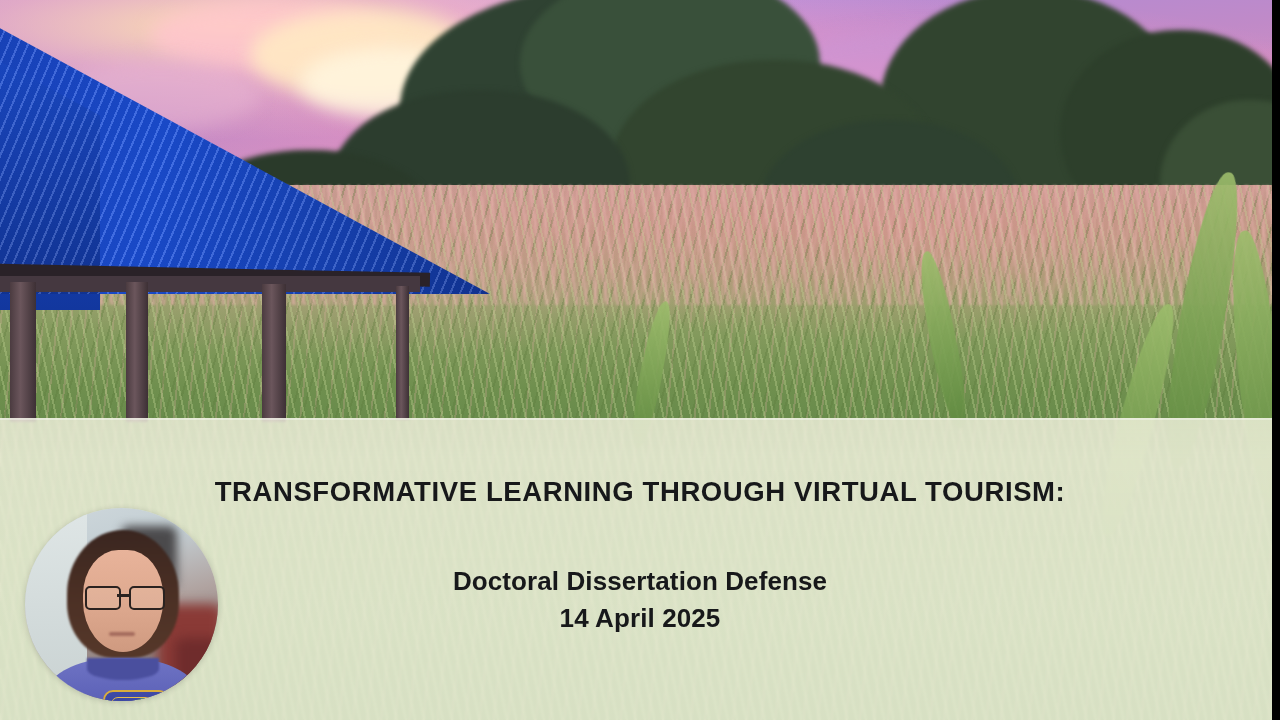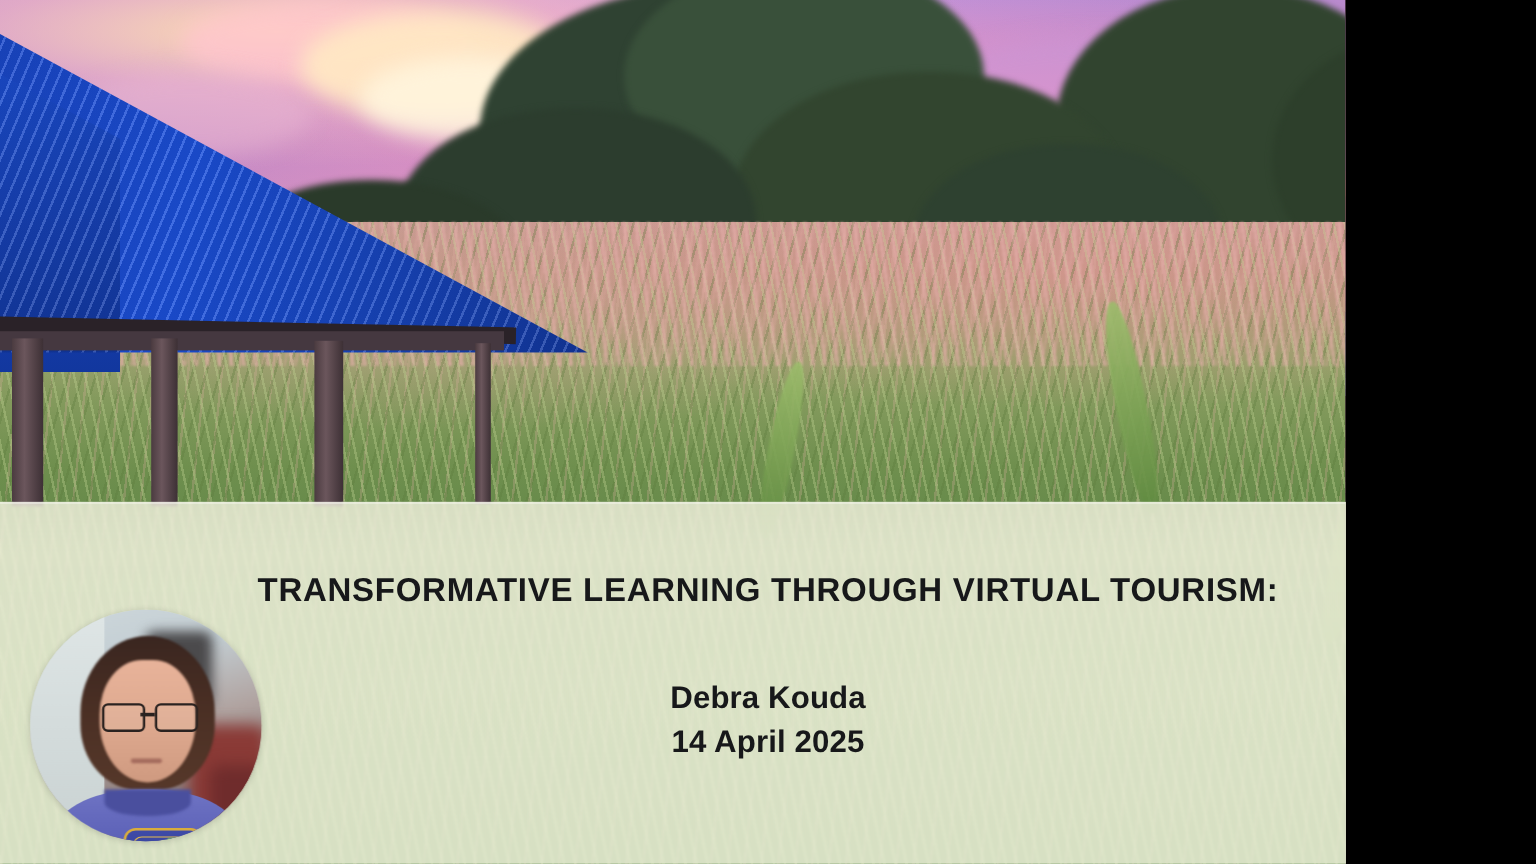--- a/index.html
+++ b/index.html
@@ -1,21 +1,21 @@
 <!DOCTYPE html>
 <html><head>
 <meta charset="utf-8">
 <title>Presentation Title Slide</title>
 <style>
   html,body{margin:0;padding:0;background:#000;}
   body{width:1280px;height:720px;overflow:hidden;
        font-family:"Liberation Sans","DejaVu Sans",sans-serif;}
 
   
-  #slide{position:relative;width:1121px;height:720px;overflow:hidden;
+  #slide{position:relative;width:1272px;height:720px;overflow:hidden;
          background:#f9a8d4;}
 
   
   .photo{position:absolute;inset:0;overflow:hidden;}
 
   
   .sky{position:absolute;left:0;top:0;width:1280px;height:330px;
        background:
         radial-gradient(120% 90% at 18% 8%,  rgba(255,226,176,.95) 0%, rgba(255,190,190,.55) 16%, rgba(255,170,200,0) 38%),
         radial-gradient(90% 70% at 60% 34%,  rgba(255,150,190,.72) 0%, rgba(248,150,195,0) 55%),
@@ -214,21 +214,21 @@
   </div>
 
   <div class="band"></div>
   <div class="band-topline"></div>
 
   <div class="title">
     <span class="sub-line">TRANSFORMATIVE LEARNING THROUGH VIRTUAL TOURISM:</span>
   </div>
 
   <div class="subtitle">
-    <span class="sub-line">Debra Kouda</span>
+    <span class="sub-line">Doctoral Dissertation Defense</span>
     <span class="sub-line">14 April 2025</span>
   </div>
 
   <div class="avatar">
     <div class="av-bg"></div>
     <div class="av-wallL"></div>
     <div class="av-dark"></div>
     <div class="av-red"></div>
     <div class="av-red2"></div>
     <div class="av-hair"></div>

